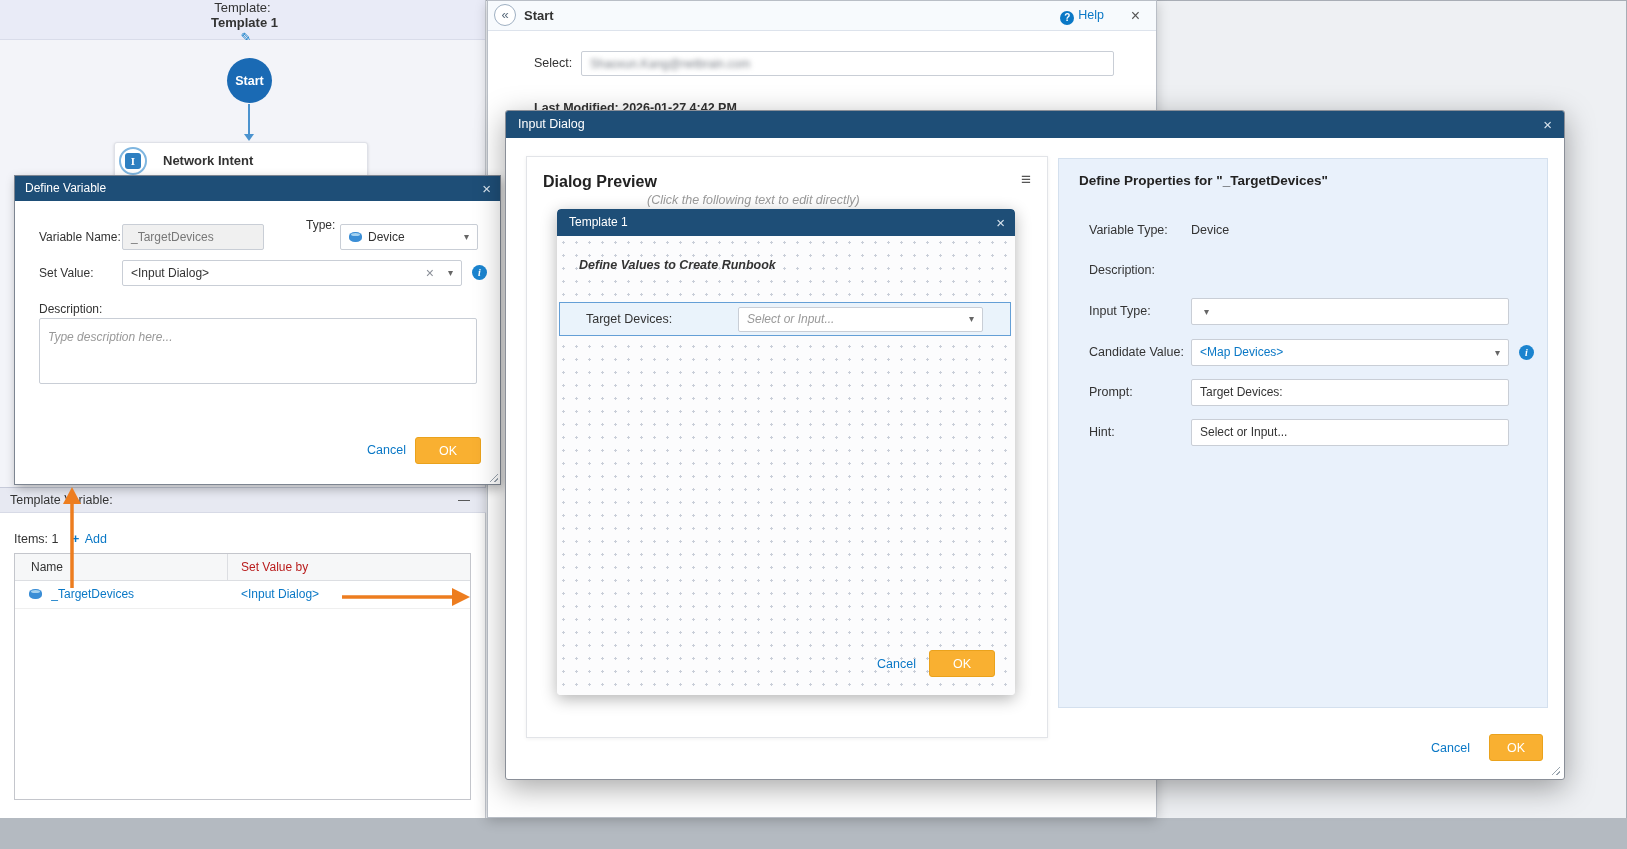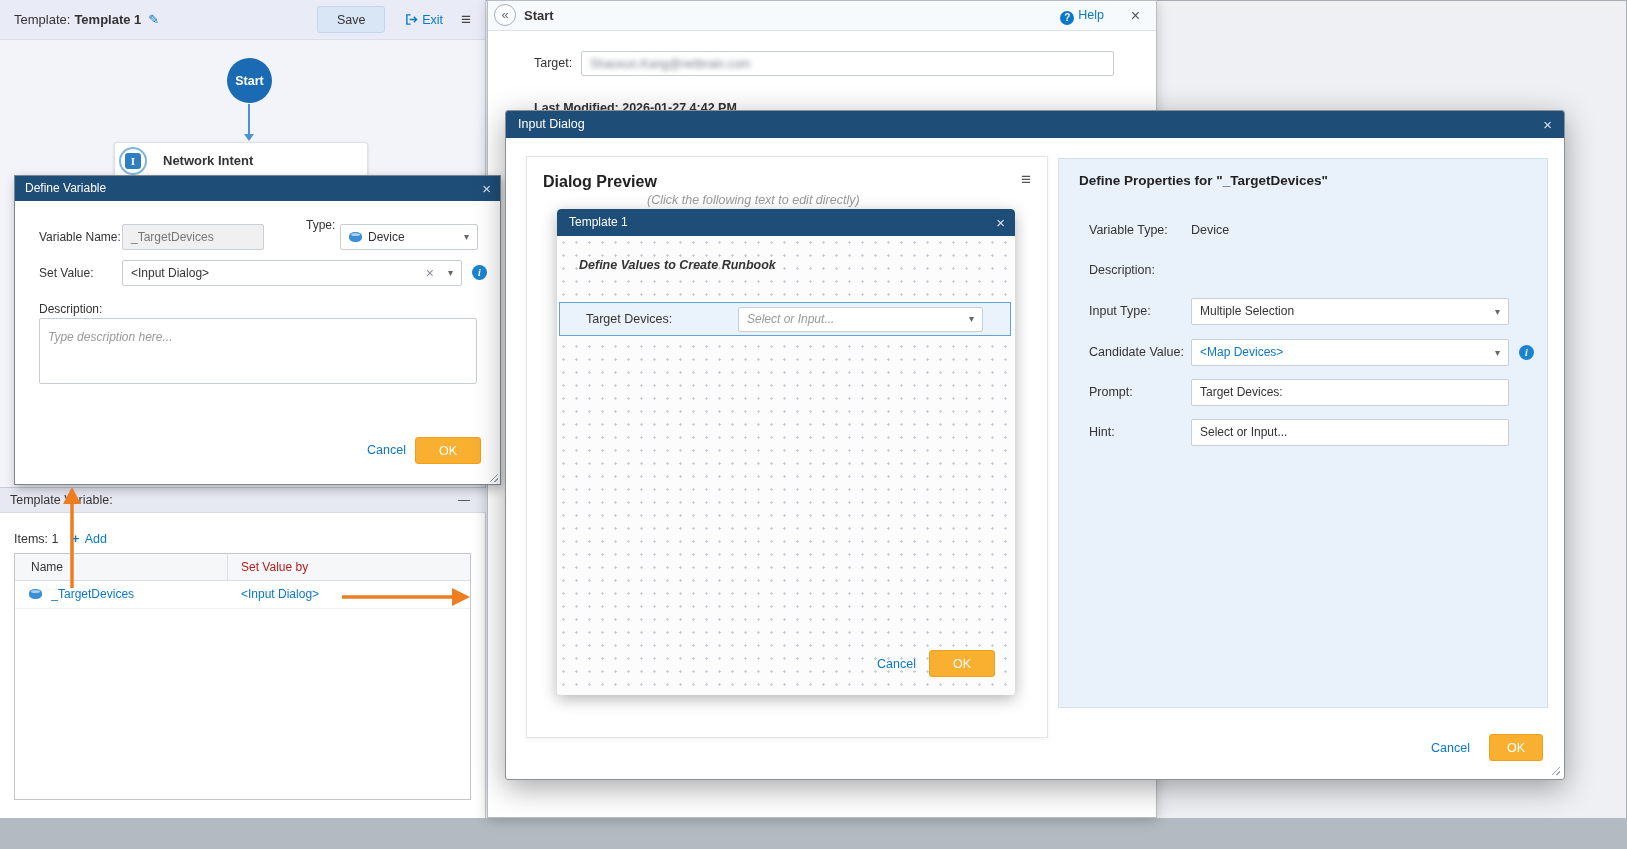--- a/index.html
+++ b/index.html
@@ -19,21 +19,21 @@
   .combo .txt { flex:1; overflow:hidden; white-space:nowrap; }
   .chev { color:#666; font-size:10px; margin-left:4px; }
   .placeholder { color:#999; font-style:italic; }
   .info-i { display:inline-block; width:15px; height:15px; border-radius:50%; background:#1b84cf; color:#fff; font:italic bold 10px "Liberation Serif",serif; text-align:center; line-height:15px; cursor:pointer; }
   .resize-grip { width:11px; height:11px; background:repeating-linear-gradient(-45deg, transparent, transparent 2px, #9aa4ae 2px, #9aa4ae 3px); clip-path:polygon(100% 0, 100% 100%, 0 100%); }
   .device-ico { display:inline-block; width:13px; height:10px; background:#3b8ed6; border-radius:6px/4px; position:relative; vertical-align:-1px; margin-right:6px; }
   .device-ico::before { content:""; position:absolute; top:1px; left:2px; right:2px; height:3px; background:#a5d2f0; border-radius:50%; }
 
   
   .left-panel { left:0; top:0; width:486px; height:818px; background:#fff; border-right:1px solid #c8ccd4; }
-  .topbar { left:0; top:0; width:100%; height:40px; background:#e9ebf7; border-bottom:1px solid #d9dcea; display:flex; align-items:center; padding:0 14px; }
+  .topbar { left:0; top:0; width:100%; height:40px; background:#e9ebf7; border-bottom:1px solid #d9dcea; display:flex; align-items:center; padding:0 14px;flex-direction:column; }
   .canvas { left:0; top:40px; width:100%; height:447px; background:#f3f4f9; }
   .start-circle { left:227px; top:18px; width:45px; height:45px; border-radius:50%; background:#1a6ab4; color:#fff; font-weight:bold; font-size:12.5px; display:flex; align-items:center; justify-content:center; }
   .conn-line { left:248px; top:64px; width:2px; height:31px; background:#4b93cf; }
   .conn-arrow { left:244px; top:94px; width:0; height:0; border-left:5px solid transparent; border-right:5px solid transparent; border-top:7px solid #4b93cf; }
   .intent-node { left:114px; top:102px; width:254px; height:38px; background:#fff; border:1px solid #dfe1e8; border-radius:3px; box-shadow:0 1px 3px rgba(0,0,0,.15); }
   .intent-ico-ring { left:4px; top:4px; width:28px; height:28px; border-radius:50%; border:2px solid #7fb6e0; background:#fff; display:flex; align-items:center; justify-content:center; }
   .intent-ico { width:16px; height:16px; background:#2d7fc1; border-radius:3px; color:#fff; font:bold 11px "Liberation Serif",serif; text-align:center; line-height:16px; }
 
   
   .dv { left:14px; top:175px; width:487px; height:310px; background:#fff; border:1px solid #7d8591; box-shadow:2px 4px 10px rgba(0,0,0,.28); z-index:5; }
@@ -172,21 +172,21 @@
 
   <div class="abs start-dlg">
     <div class="abs start-tb">
       <div class="abs collapse-circle">«</div>
       <span style="position:absolute; left:36px; top:0; line-height:29px; font-weight:bold; font-size:13px;">Start</span>
       <span style="position:absolute; right:52px; top:0; line-height:29px;">
         <span class="help-ico">?</span><span class="link" style="font-size:12.5px;">Help</span>
       </span>
       <span class="x-dark" style="position:absolute; right:16px; top:7px;">×</span>
     </div>
-    <div class="abs" style="left:46px; top:55px; font-size:12.5px;">Target:</div>
+    <div class="abs" style="left:46px; top:55px; font-size:12.5px;">Select:</div>
     <div class="abs field" style="left:93px; top:50px; width:533px; height:25px;">
       <span class="blurred">Shaoxun.Kang@netbrain.com</span>
     </div>
     <div class="abs" style="left:46px; top:100px; font-size:12.5px; font-weight:bold;">Last Modified: 2026-01-27 4:42 PM</div>
   </div>
 
   <div class="abs modal">
     <div class="abs modal-tb navy">
       <span>Input Dialog</span>
       <span class="x" style="position:absolute; right:12px; top:6px;">×</span>
@@ -220,21 +220,20 @@
     <div class="abs props-panel">
       <div style="position:absolute; left:20px; top:14px; font-weight:bold; font-size:13.5px; color:#222;">Define Properties for "_TargetDevices"</div>
 
       <div class="abs prop-lbl" style="top:58px;">Variable Type:</div>
       <div class="abs" style="left:132px; top:58px; line-height:27px; font-size:12.5px;">Device</div>
 
       <div class="abs prop-lbl" style="top:98px;">Description:</div>
 
       <div class="abs prop-lbl" style="top:139px;">Input Type:</div>
       <div class="abs field combo prop-field" style="top:139px;">
-        <span class="txt">Multiple Selection</span>
         <span class="chev">▾</span>
       </div>
 
       <div class="abs prop-lbl" style="top:180px;">Candidate Value:</div>
       <div class="abs field combo prop-field" style="top:180px;gap:43px;">
         <span class="txt link">&lt;Map Devices&gt;</span>
         <span class="chev">▾</span>
       </div>
       <span class="abs info-i" style="left:460px; top:186px;">i</span>
 

